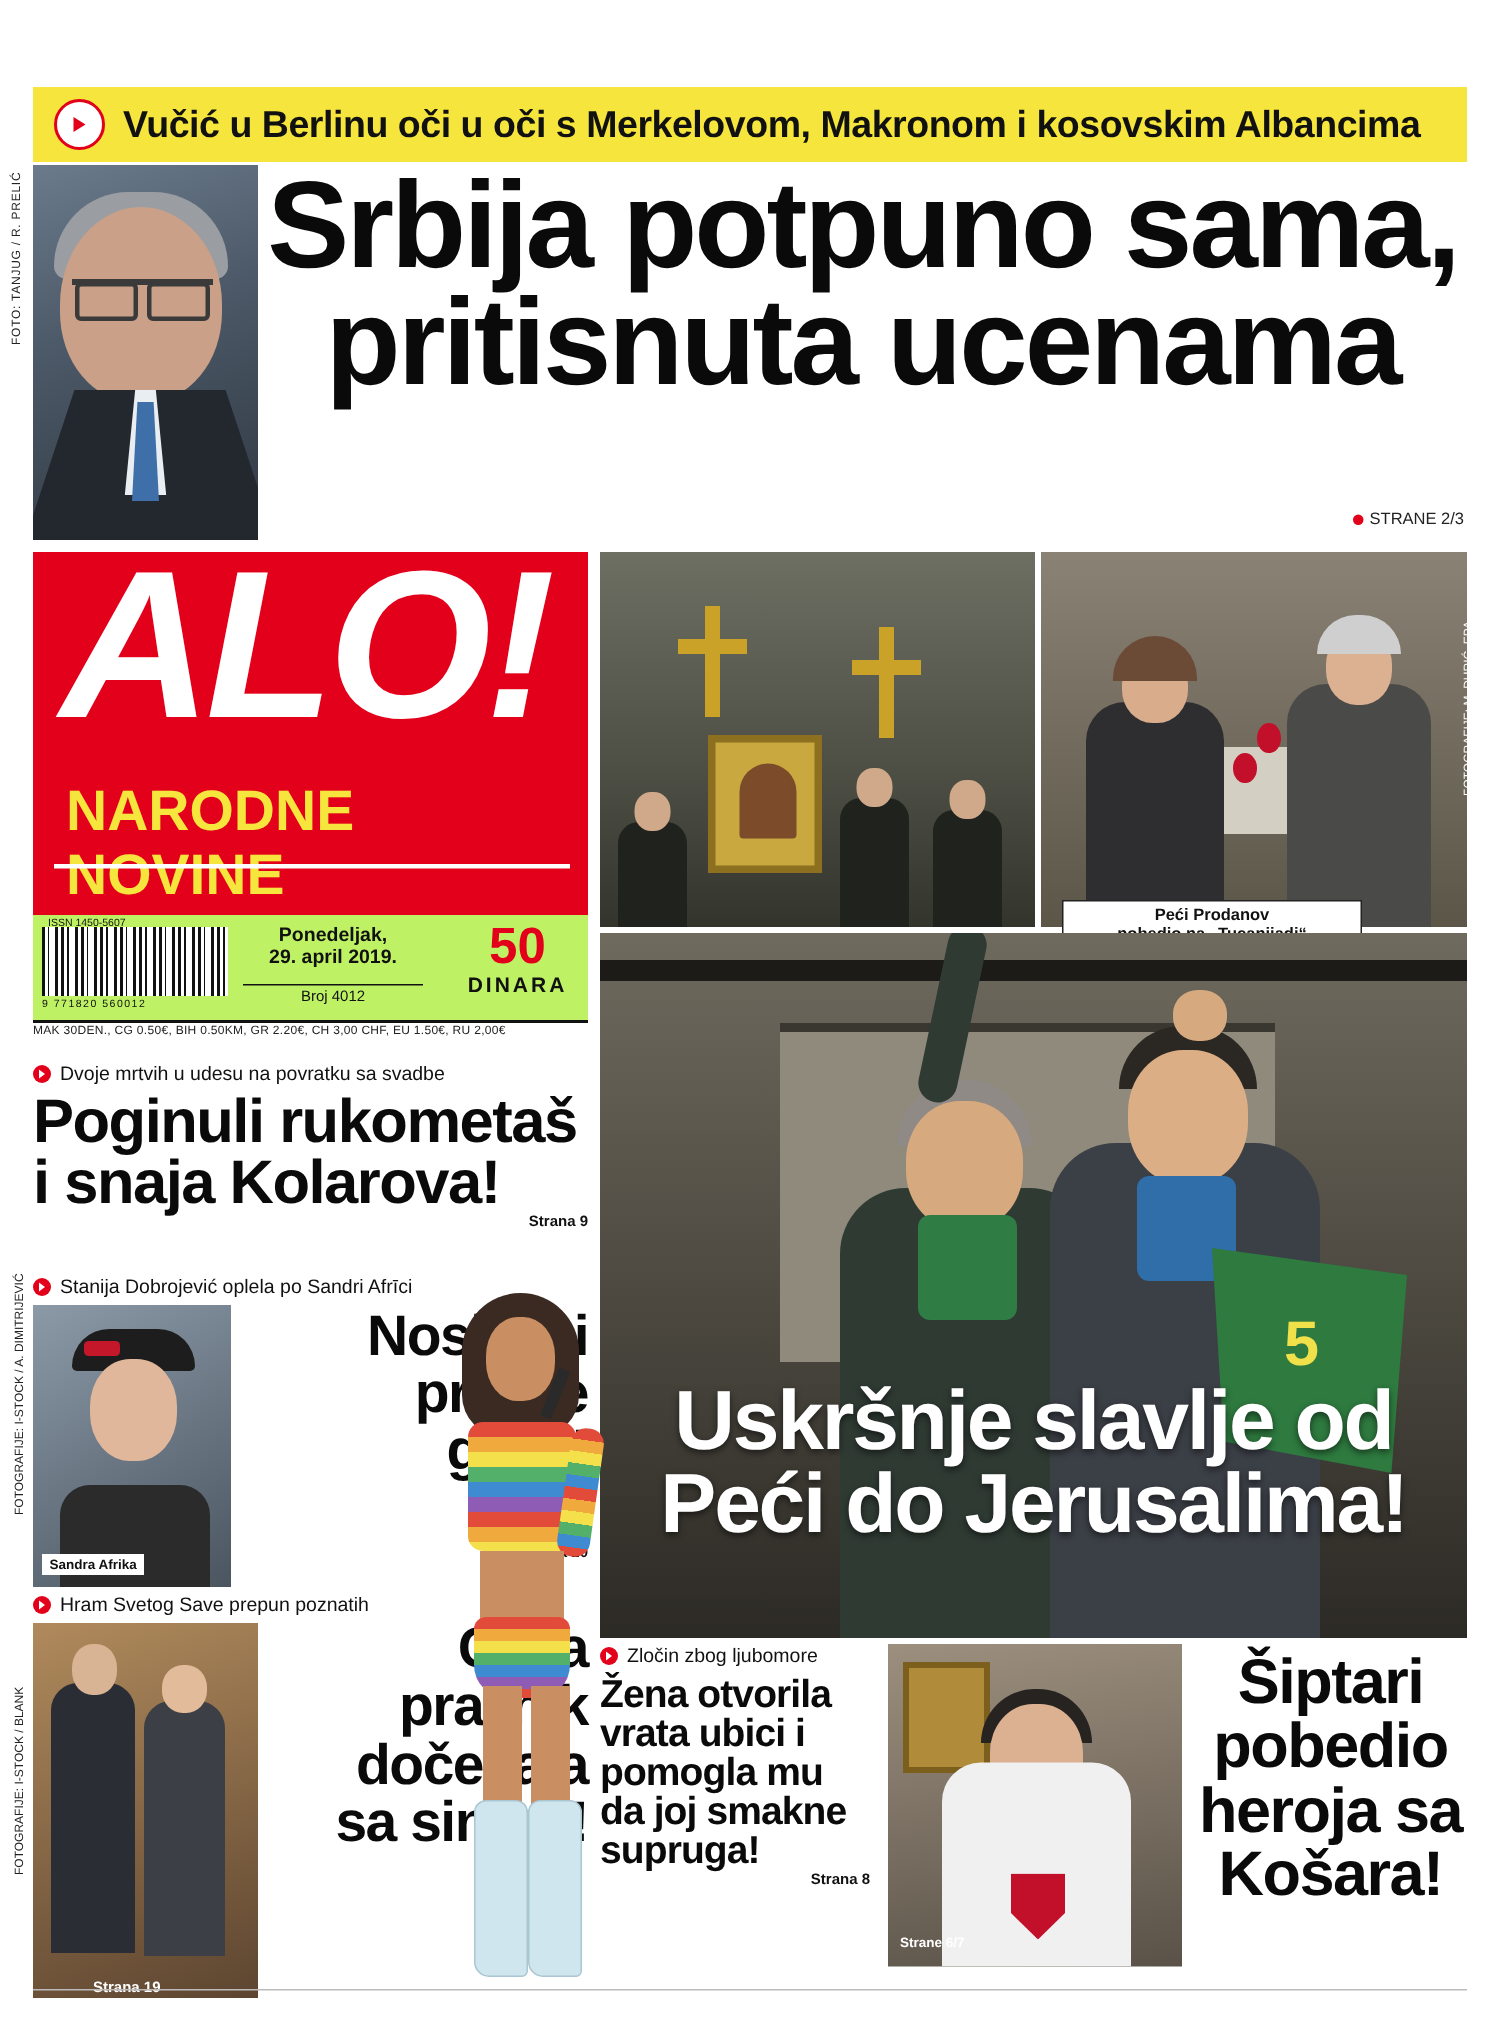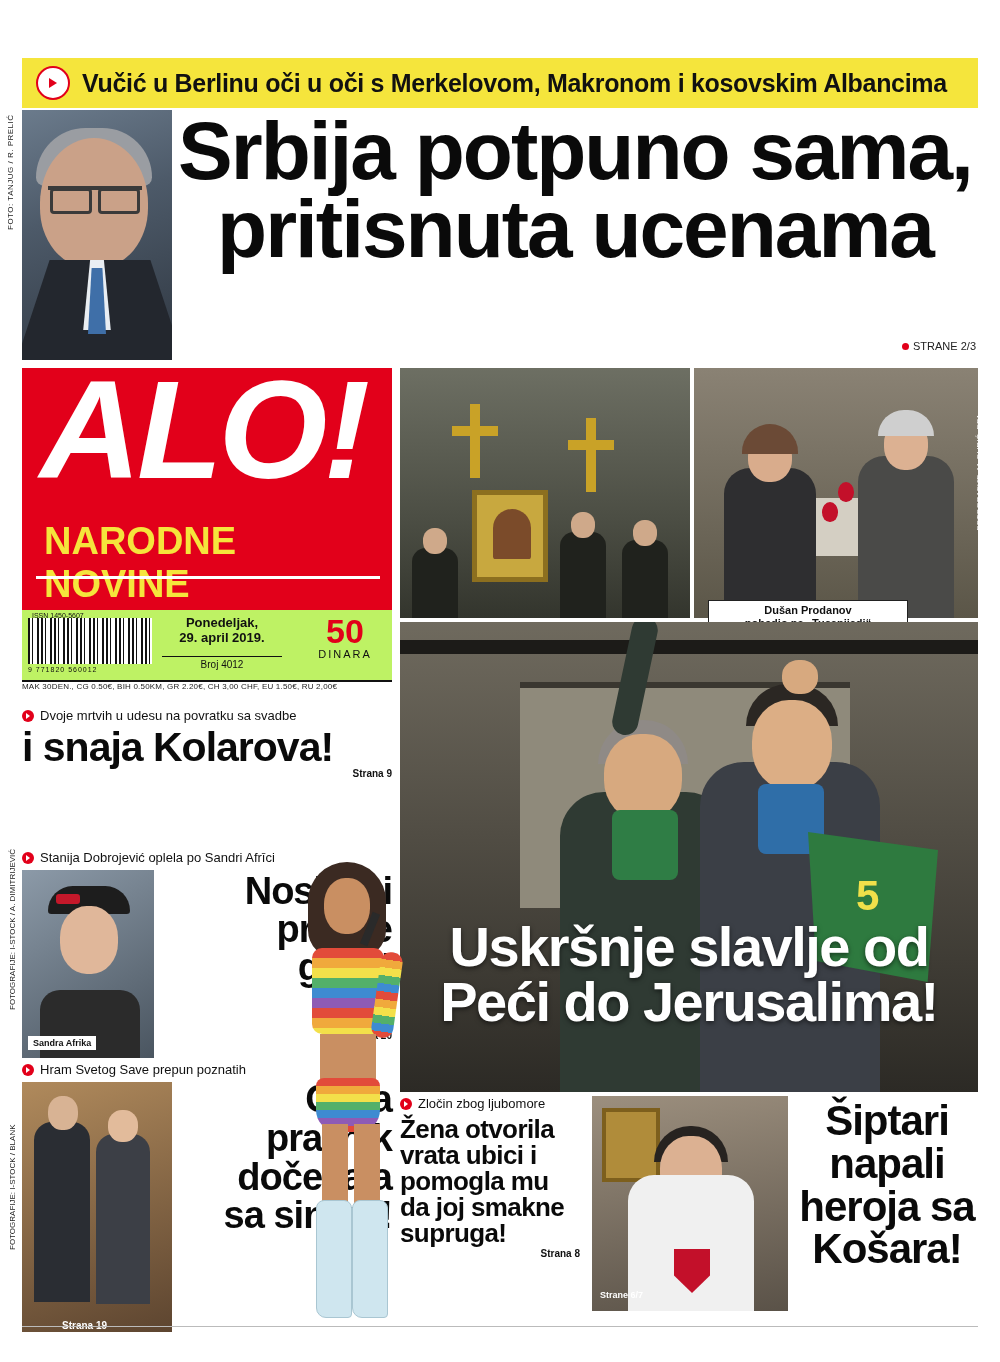--- a/index.html
+++ b/index.html
@@ -238,21 +238,21 @@
     padding-top: 2px;
   }
   .price-box {
     position: absolute;
     right: 10px; top: 4px;
     width: 74px;
     text-align: center;
     color: #e2001a;
   }
   .price-box .num { font-size: 34px; font-weight: bold; line-height: 1; }
-  .price-box .cur { font-size: 11px; letter-spacing: 2px; color: #111; }
+  .price-box .cur { font-size: 14px; letter-spacing: 2px; color: #111; font-weight: bold; }
   .price-strip {
     position: absolute;
     left: 22px;
     top: 682px;
     width: 370px;
     font-size: 8px;
     color: #222;
     letter-spacing: 0.2px;
   }
 
@@ -754,20 +754,21 @@
     </div>
   </div>
   <div class="price-strip">MAK 30DEN., CG 0.50€, BIH 0.50KM, GR 2.20€, CH 3,00 CHF, EU 1.50€, RU 2,00€</div>
 
   <div class="story1">
     <div class="kicker">
       <span class="bullet"></span>
       <span>Dvoje mrtvih u udesu na povratku sa svadbe</span>
     </div>
     <div class="head">
+      <div>Poginuli rukometaš</div>
       <div>i snaja Kolarova!</div>
     </div>
     <div class="pageref">Strana 9</div>
   </div>
 
   <div class="story2">
     <div class="kicker">
       <span class="bullet"></span>
       <span>Stanija Dobrojević oplela po Sandri Afrīci</span>
     </div>
@@ -820,21 +821,21 @@
   <div class="photo-big2">
     <div class="table-prop"></div>
     <div class="person-a"></div>
     <div class="person-b"></div>
     <div class="egg" style="left:128px;bottom:96px;"></div>
     <div class="egg" style="right:124px;bottom:116px;"></div>
     <div class="vert-credit">FOTOGRAFIJE: M. ĐURIĆ, EPA</div>
   </div>
 
   <div class="caption-box">
-    <div>Dušan Prodanov</div>
+    <div>Peći Prodanov</div>
     <div>pobedio na „Tucanijadi“</div>
     <div>u Mokrinu</div>
   </div>
 
   <div class="photo-main">
     <div class="stage-bar"></div>
     <div class="curtain"></div>
     <div class="cel-a">
       <div class="hair"></div>
       <div class="head"></div>
@@ -891,20 +892,20 @@
     <div class="s5-hair"></div>
     <div class="s5-head"></div>
     <div class="s5-body"></div>
     <div class="s5-crest"></div>
   </div>
   <div class="story5-ref">Strane 6/7</div>
 
   <div class="story6">
     <div class="head">
       <div>Šiptari</div>
-      <div>napali</div>
+      <div>pobedio</div>
       <div>heroja sa</div>
       <div>Košara!</div>
     </div>
   </div>
 
   <div class="bottom-rule"></div>
 </div>
 
 </body></html>

